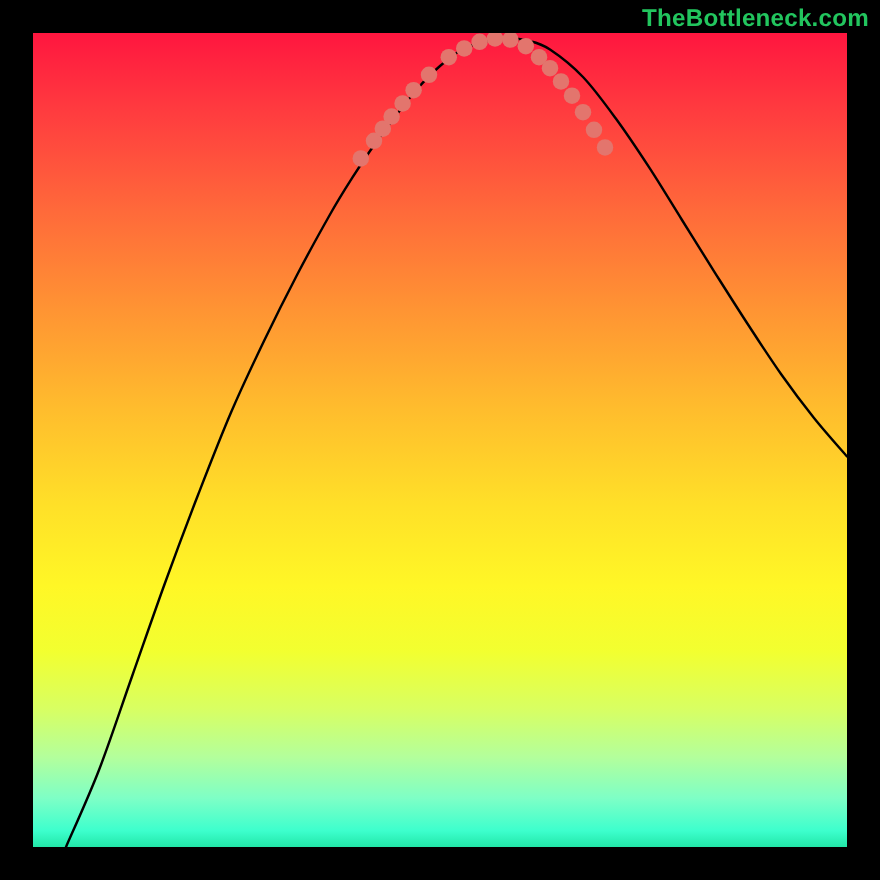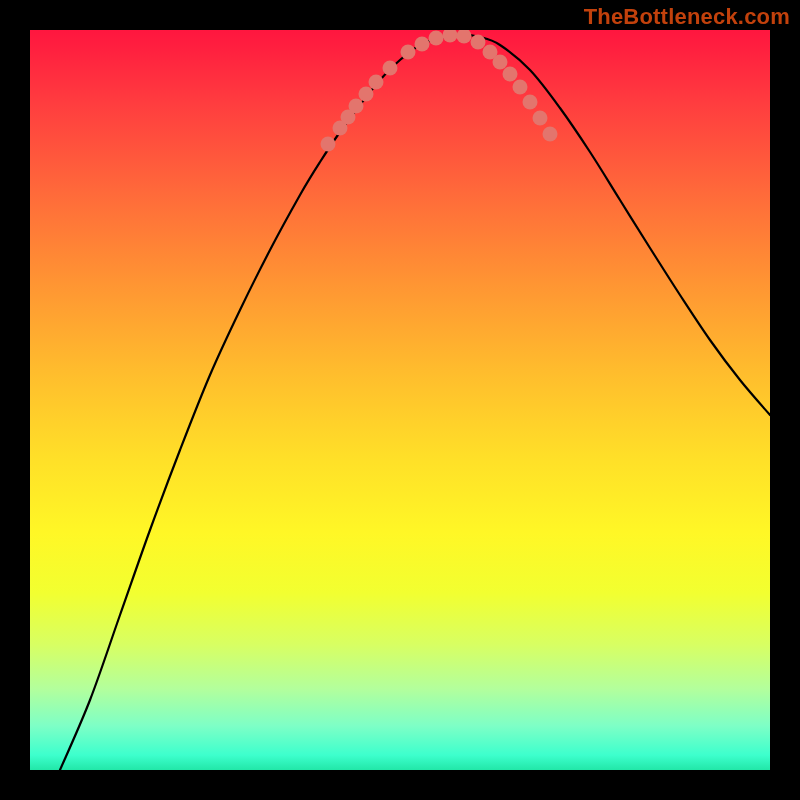--- a/index.html
+++ b/index.html
@@ -10,21 +10,21 @@
     height: 800px;
     background: #000;
   }
   .watermark {
     position: absolute;
     top: 4px;
     right: 10px;
     font-family: Arial, Helvetica, sans-serif;
     font-size: 22px;
     font-weight: 600;
-    color: #c2410c;
+    color: #22c55e;
     letter-spacing: 0.2px;
     z-index: 5;
   }
   .plot {
     position: absolute;
     left: 30px;
     top: 30px;
     width: 740px;
     height: 740px;
     overflow: hidden;

